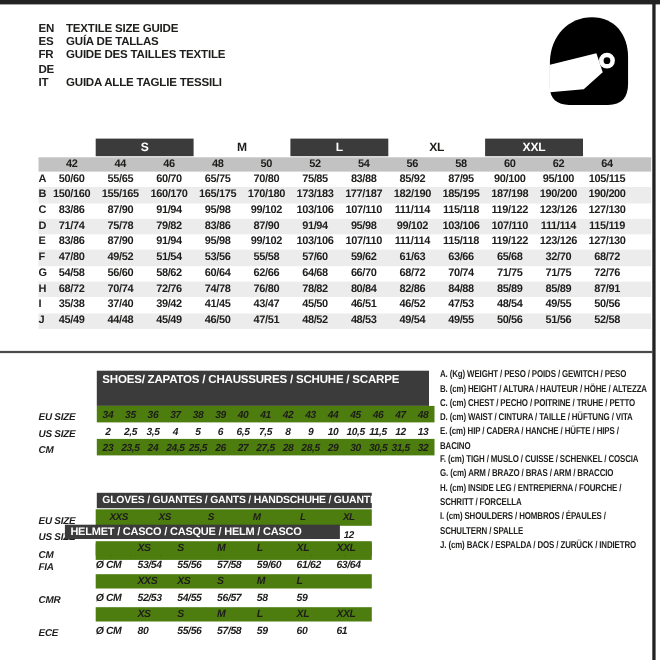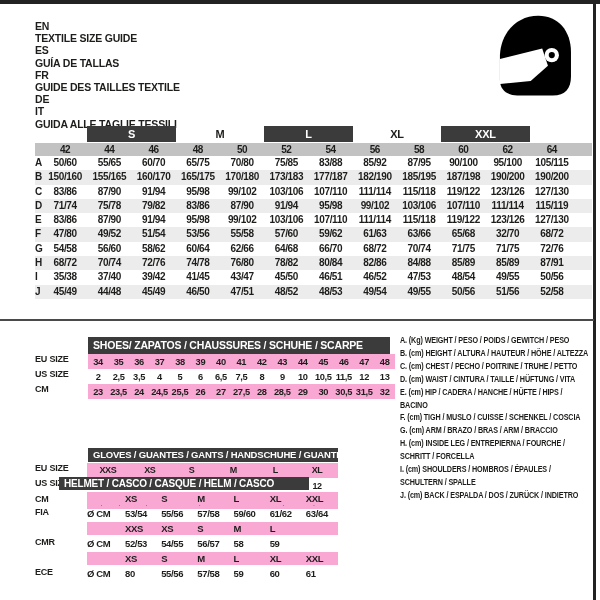--- a/index.html
+++ b/index.html
@@ -3,21 +3,21 @@
 <meta charset="utf-8">
 <style>
   html,body{margin:0;padding:0;background:#fff;}
   .page{position:relative;width:600px;height:600px;background:#fff;overflow:hidden;
         font-family:"Liberation Sans","DejaVu Sans",sans-serif;color:#1d1d1b;}
   .top-bar{position:absolute;left:0;top:0;width:600px;height:4px;background:#222;}
   .right-bar{position:absolute;left:593px;top:0;width:2.5px;height:600px;background:#222;}
 
   
   .lang-list{position:absolute;left:35px;top:20px;}
-  .lang-row{display:flex;line-height:12.2px;font-size:10.5px;font-weight:bold;letter-spacing:-0.2px;flex-direction:column;}
+  .lang-row{display:flex;line-height:12.2px;font-size:10.5px;font-weight:bold;letter-spacing:-0.2px;}
   .lang-code{width:25px;}
 
   
   .helmet-icon{position:absolute;left:486px;top:10px;width:97px;height:96px;}
 
   
   .main-table{position:absolute;left:35px;top:126px;width:557px;}
   .grid{display:grid;grid-template-columns:8px repeat(12,1fr) 18px;}
   .band-row{height:17px;}
   .band{height:16px;line-height:16px;text-align:center;font-weight:bold;font-size:11px;letter-spacing:-0.2px;}
@@ -32,32 +32,32 @@
 
   .divider{position:absolute;left:0;top:319px;width:594px;height:1.5px;background:#4a4a4a;}
 
   
   .sub-table{position:absolute;left:35px;}
   .shoes{top:337px;width:360px;}
   .gloves{top:404px;width:303px;margin-top:44px;}
   .helmet{top:477px;width:303px;}
   .tbl-header{margin-left:53px;background:#3b3b3b;color:#fff;font-weight:bold;
               padding-left:5px;box-sizing:border-box;letter-spacing:-0.2px;white-space:nowrap;}
-  .shoes .tbl-header{width:302px;height:17px;line-height:17px;font-size:10.5px;}
+  .shoes .tbl-header{width:302px;height:32px;line-height:17px;font-size:10.5px;}
   .gloves .tbl-header{width:250px;height:14px;line-height:14px;font-size:9.5px;}
   .helmet .tbl-header{width:250px;height:13px;line-height:13px;font-size:10px;margin-left:24px;}
-  .srow{display:flex;align-items:flex-start;}
+  .srow{display:flex;align-items:flex-end;font-style:italic;}
   .shoes .srow{height:15px;}
   .gloves .srow{height:15px;margin-top:0.5px;}
   .helmet .srow{height:13px;margin-top:2px;}
   .row-label{width:53px;font-size:9px;font-weight:bold;letter-spacing:-0.2px;}
   .vals{display:flex;height:100%;align-items:center;}
   .shoes .vals{width:308px;}
   .gloves .vals,.helmet .vals{width:256px;}
-  .shaded .vals,.vals.shaded-band{background:#f9a8d4;}
+  .shaded .vals,.vals.shaded-band{background:#4d7c0f;}
   .vcell{flex:1;text-align:center;font-size:9.5px;font-weight:bold;letter-spacing:-0.35px;white-space:nowrap;}
   .shoes .vcell{font-size:9.3px;}
   .gloves .vcell{font-size:9px;letter-spacing:-0.4px;}
   .helmet .vcell{text-align:left;padding-left:4px;font-size:9.5px;}
   .cm-col{flex:0 0 34px;padding-left:0 !important;}
 
   
   .legend{position:absolute;left:400px;top:334px;width:240px;
           transform:scaleX(0.8);transform-origin:left top;}
   .legend-item{font-size:9px;font-weight:bold;line-height:12.9px;letter-spacing:-0.15px;}

